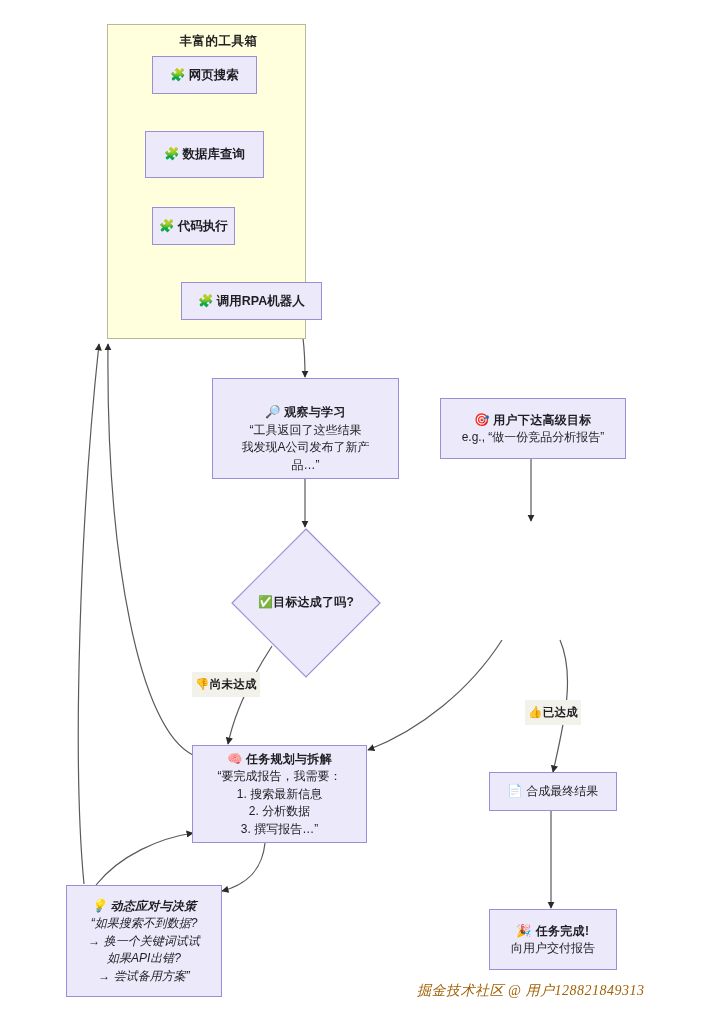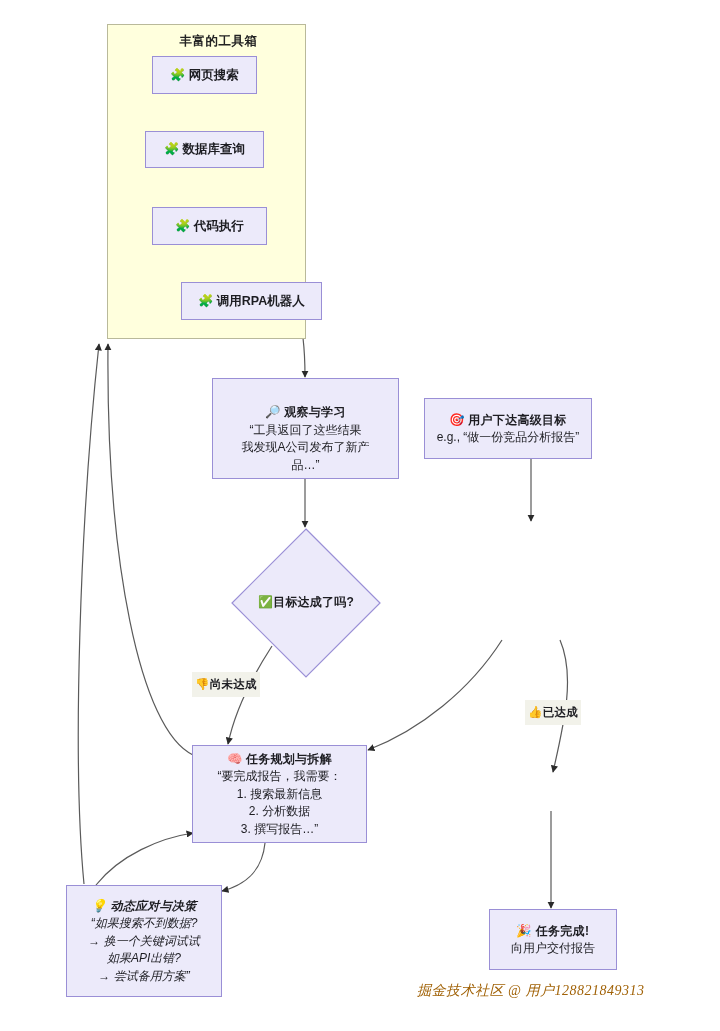--- a/index.html
+++ b/index.html
@@ -159,40 +159,40 @@
   </svg>
 
   <div class="subgraph" style="left:107px; top:24px; width:199px; height:315px;">
     <div class="subgraph-title">丰富的工具箱</div>
   </div>
 
   <div class="node tool-node" style="left:152px; top:56px; width:105px; height:38px;">
     <div class="line"><span class="icon">🧩</span><span>网页搜索</span></div>
   </div>
 
-  <div class="node tool-node" style="left:145px; top:131px; width:119px; height:37px;">
+  <div class="node tool-node" style="left:145px; top:131px; width:119px; height:47px;">
     <div class="line"><span class="icon">🧩</span><span>数据库查询</span></div>
   </div>
 
-  <div class="node tool-node" style="left:152px; top:207px; width:115px; height:38px;justify-content:center;">
+  <div class="node tool-node" style="left:152px; top:207px; width:83px; height:38px;justify-content:center;">
     <div class="line"><span class="icon">🧩</span><span>代码执行</span></div>
   </div>
 
   <div class="node tool-node" style="left:136px; top:282px; width:141px; height:38px;margin-left:45px;">
     <div class="line"><span class="icon">🧩</span><span>调用RPA机器人</span></div>
   </div>
 
   <div class="node" style="left:212px; top:378px; width:187px; height:101px;justify-content:flex-end;">
     <div class="line head"><span class="icon">🔎</span><span>观察与学习</span></div>
     <div class="line">“工具返回了这些结果</div>
     <div class="line">我发现A公司发布了新产</div>
     <div class="line">品…”</div>
   </div>
 
-  <div class="node" style="left:424px; top:398px; width:168px; height:61px;">
+  <div class="node" style="left:440px; top:398px; width:186px; height:61px;">
     <div class="line head"><span class="icon">🎯</span><span>用户下达高级目标</span></div>
     <div class="line">e.g., “做一份竞品分析报告”</div>
   </div>
 
   <div class="diamond-wrap" style="left:230px; top:527px; width:152px; height:152px;">
     <svg class="diamond-shape" viewBox="0 0 152 152">
       <polygon points="76,2 150,76 76,150 2,76" fill="#eceafa" stroke="#9a8fd6" stroke-width="1.2"></polygon>
     </svg>
     <div class="diamond-label">
       <div class="line"><span class="icon">✅</span><span>目标达成了吗?</span></div>
@@ -205,20 +205,23 @@
   <div class="edge-label" style="left:525px; top:700px;"><span class="icon">👍</span><span>已达成</span></div>
 
   <div class="node" style="left:192px; top:745px; width:175px; height:98px;">
     <div class="line head"><span class="icon">🧠</span><span>任务规划与拆解</span></div>
     <div class="line">“要完成报告，我需要：</div>
     <div class="line">1. 搜索最新信息</div>
     <div class="line">2. 分析数据</div>
     <div class="line">3. 撰写报告…”</div>
   </div>
 
+  <div class="node" style="left:489px; top:772px; width:128px; height:39px;">
+    <div class="line"><span class="icon">📄</span><span>合成最终结果</span></div>
+  </div>
 
   <div class="node" style="left:66px; top:885px; width:156px; height:112px;font-style:italic;">
     <div class="line head"><span class="icon">💡</span><span>动态应对与决策</span></div>
     <div class="line">“如果搜索不到数据?</div>
     <div class="line">→ 换一个关键词试试</div>
     <div class="line">如果API出错?</div>
     <div class="line">→ 尝试备用方案”</div>
   </div>
 
   <div class="node" style="left:489px; top:909px; width:128px; height:61px;">

